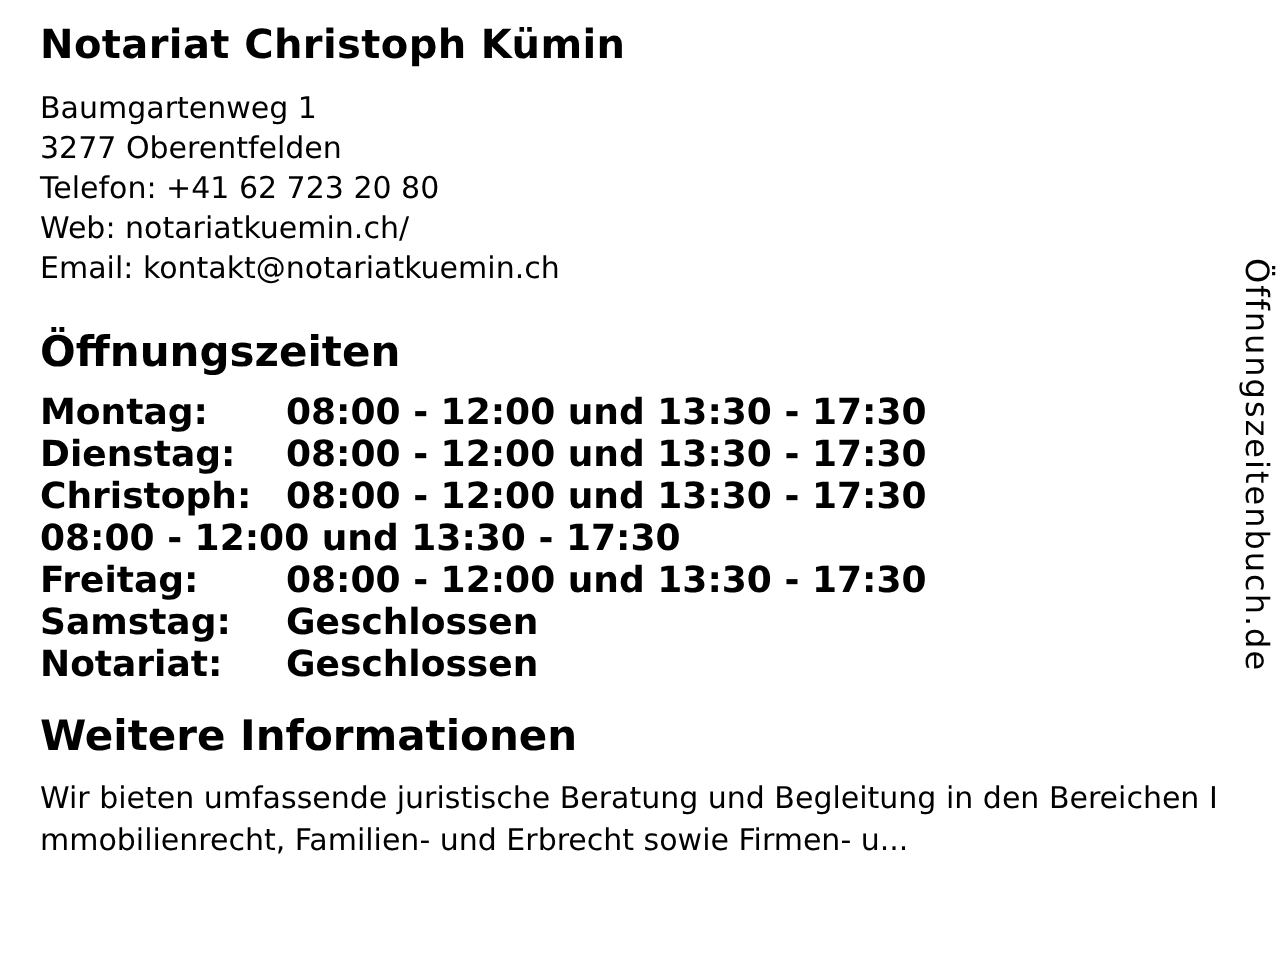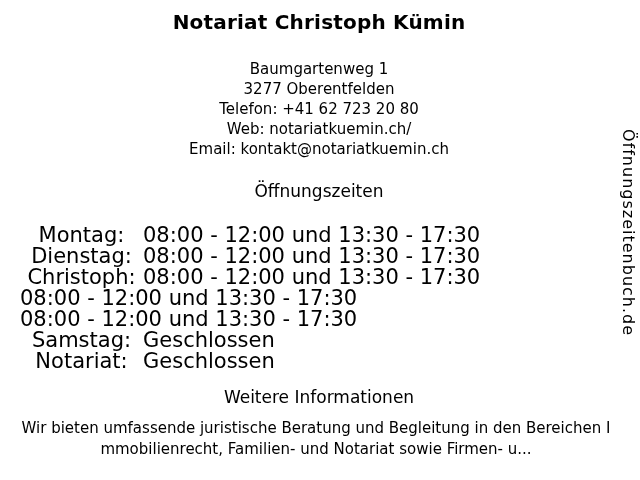--- a/index.html
+++ b/index.html
@@ -1,15 +1,15 @@
 <!DOCTYPE html>
 <html><head>
 <meta charset="utf-8">
 <style>
-  * { margin: 0; padding: 0; box-sizing: border-box; text-align: center; }
+  * { margin: 0; padding: 0; box-sizing: border-box; }
   html, body { width: 640px; height: 480px; }
   body {
     background: #ffffff;
     color: #000000;
     font-family: "DejaVu Sans", "Liberation Sans", sans-serif;
     position: relative;
     overflow: hidden;
   }
   .content {
     position: absolute;
@@ -17,34 +17,35 @@
     top: 10px;
     width: 598px;
   }
   .business-title {
     font-size: 20px;
     line-height: 24px;
     font-weight: bold;
     letter-spacing: 0.2px;
   }
   .contact {
-    margin-top: 25px;
+    margin-top: 10px;
     font-size: 15px;
     line-height: 20px;
   }
   .section-heading {
-    font-size: 17px;
+    font-size: 21px;
     line-height: 20px;
-    font-weight: normal;
+    font-weight: bold;
   }
   .hours-heading { margin-top: 22px; }
   .hours-table {
-    margin-top: 24px;
-    font-size: 21px;
+    margin-top: 10px;
+    font-size: 18px;
     line-height: 21px;
+    font-weight: bold;
   }
   .hours-row { display: flex; }
   .hours-day { width: 123px; flex: 0 0 123px; }
   .info-heading { margin-top: 15px; }
   .info-text {
     margin-top: 11px;
     font-size: 15px;
     line-height: 21px;
     width: 592px;
     word-break: break-all;
@@ -86,31 +87,32 @@
       <span class="hours-time">08:00 - 12:00 und 13:30 - 17:30</span>
     </div>
     <div class="hours-row">
       <span class="hours-day">Christoph:</span>
       <span class="hours-time">08:00 - 12:00 und 13:30 - 17:30</span>
     </div>
     <div class="hours-row">
       <span class="hours-time">08:00 - 12:00 und 13:30 - 17:30</span>
     </div>
     <div class="hours-row">
+      <span class="hours-day">Freitag:</span>
       <span class="hours-time">08:00 - 12:00 und 13:30 - 17:30</span>
     </div>
     <div class="hours-row">
       <span class="hours-day">Samstag:</span>
       <span class="hours-time">Geschlossen</span>
     </div>
     <div class="hours-row">
       <span class="hours-day">Notariat:</span>
       <span class="hours-time">Geschlossen</span>
     </div>
   </div>
 
   <h2 class="section-heading info-heading">Weitere Informationen</h2>
 
-  <p class="info-text">Wir bieten umfassende juristische Beratung und Begleitung in den Bereichen Immobilienrecht, Familien- und Notariat sowie Firmen- u...</p>
+  <p class="info-text">Wir bieten umfassende juristische Beratung und Begleitung in den Bereichen Immobilienrecht, Familien- und Erbrecht sowie Firmen- u...</p>
 
 </div>
 
 <div class="watermark">Öffnungszeitenbuch.de</div>
 
 </body></html>

